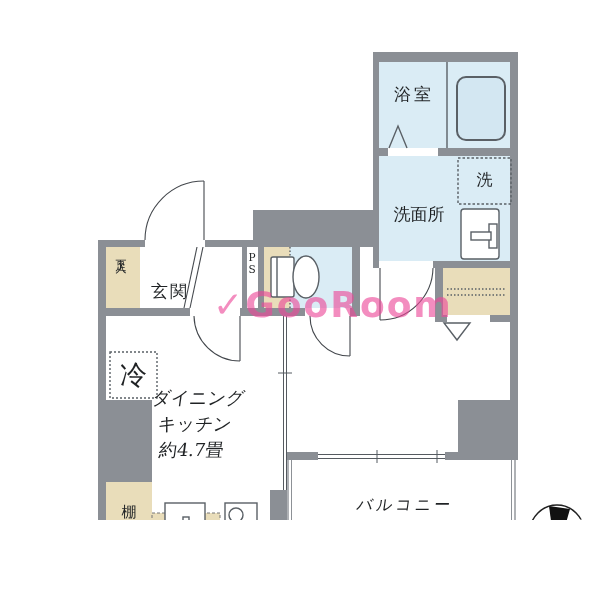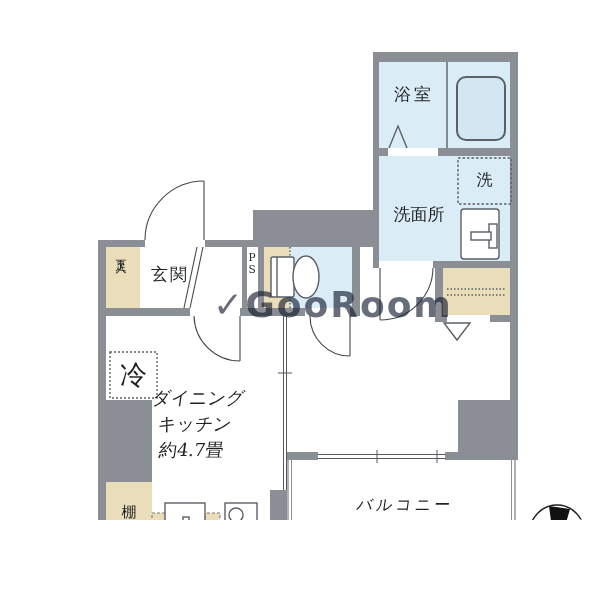--- a/index.html
+++ b/index.html
@@ -5,25 +5,25 @@
   html,body{margin:0;padding:0;background:#fff;}
   #stage{position:relative;width:600px;height:520px;background:#fff;overflow:hidden;
          font-family:"DejaVu Serif", serif; color:#222;border-radius:23px;}
   #plan-svg{position:absolute;left:0;top:0;}
   .lbl{position:absolute;color:#1f2224;white-space:nowrap;}
   .center{text-align:center;}
   .vert{writing-mode:vertical-rl;text-orientation:upright;}
   .skew{transform:skewX(-8deg);}
   #watermark{position:absolute;left:213px;top:284px;
      font-family:"DejaVu Sans", sans-serif;font-weight:bold;font-size:36px;
-     letter-spacing:2px;color:#0f172a;opacity:.62;z-index:40;}
+     letter-spacing:2px;color:#ec4899;opacity:.62;z-index:40;}
   #lbl-bath{left:379px;top:83px;width:70px;font-size:17px;letter-spacing:3px;}
   #lbl-washer{left:458px;top:170px;width:53px;font-size:16px;}
   #lbl-washroom{left:377px;top:203px;width:84px;font-size:17px;}
-  #lbl-entrance{left:139px;top:263px;width:62px;font-size:17px;letter-spacing:2px;}
+  #lbl-entrance{left:139px;top:280px;width:62px;font-size:17px;letter-spacing:2px;}
   #lbl-shoe{left:112px;top:251px;height:58px;font-size:11px;letter-spacing:1px;}
   #lbl-ps{left:246px;top:251px;height:54px;font-size:10.5px;}
   #lbl-fridge{left:110px;top:357px;width:47px;font-size:27px;}
   #lbl-dk{left:115px;top:385px;width:160px;font-size:18px;line-height:26px;}
   #lbl-west{left:330px;top:345px;width:118px;font-size:18px;line-height:26px;}
   #lbl-balcony{left:340px;top:495px;width:130px;font-size:16px;letter-spacing:3px;}
   #lbl-shelf{left:106px;top:503px;width:46px;font-size:15px;}
   #lbl-north{left:540px;top:561px;width:34px;font-size:17px;font-style:italic;}
 </style>
 </head>

